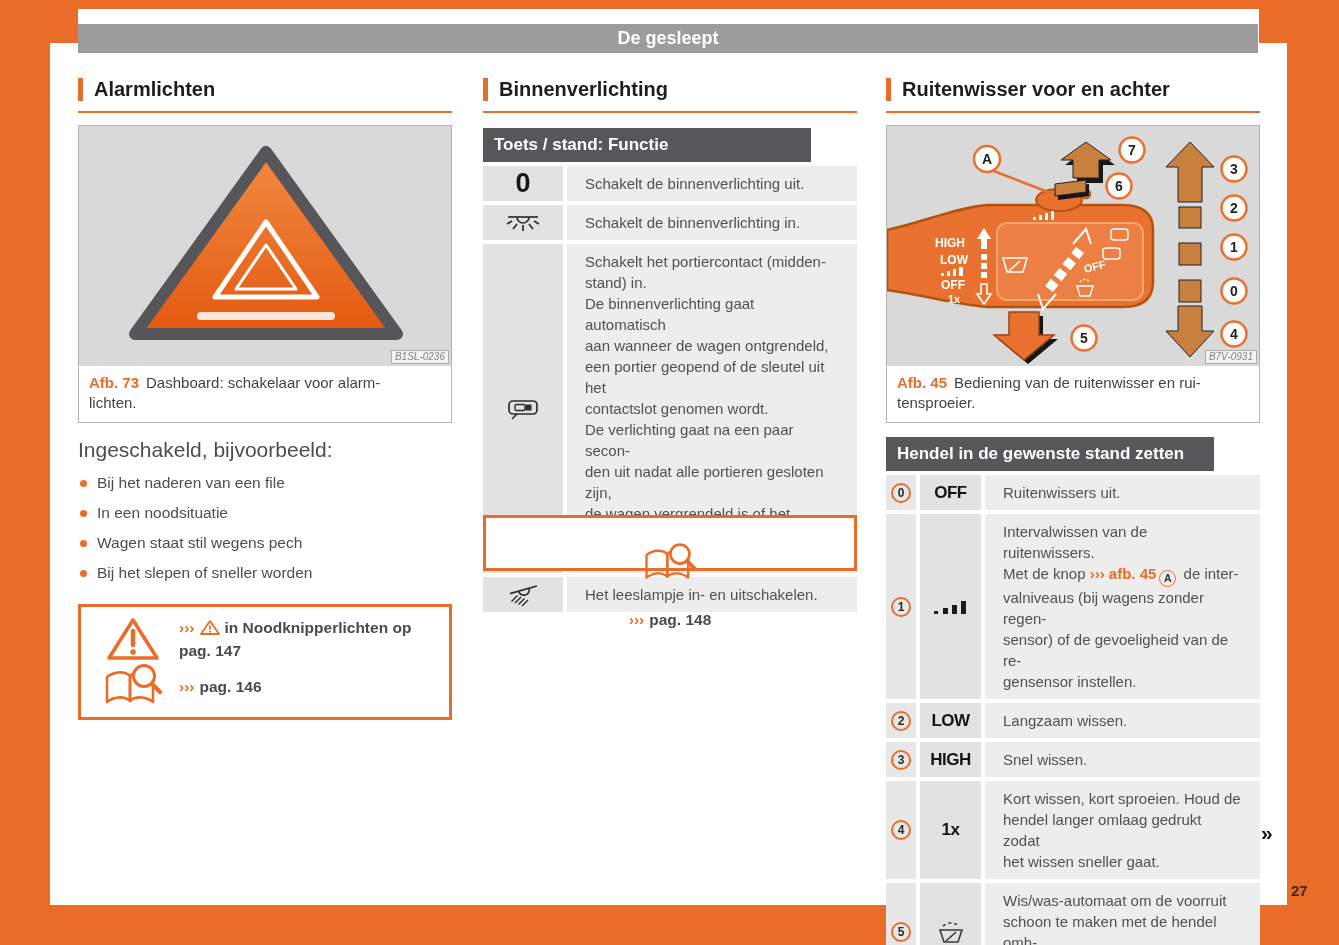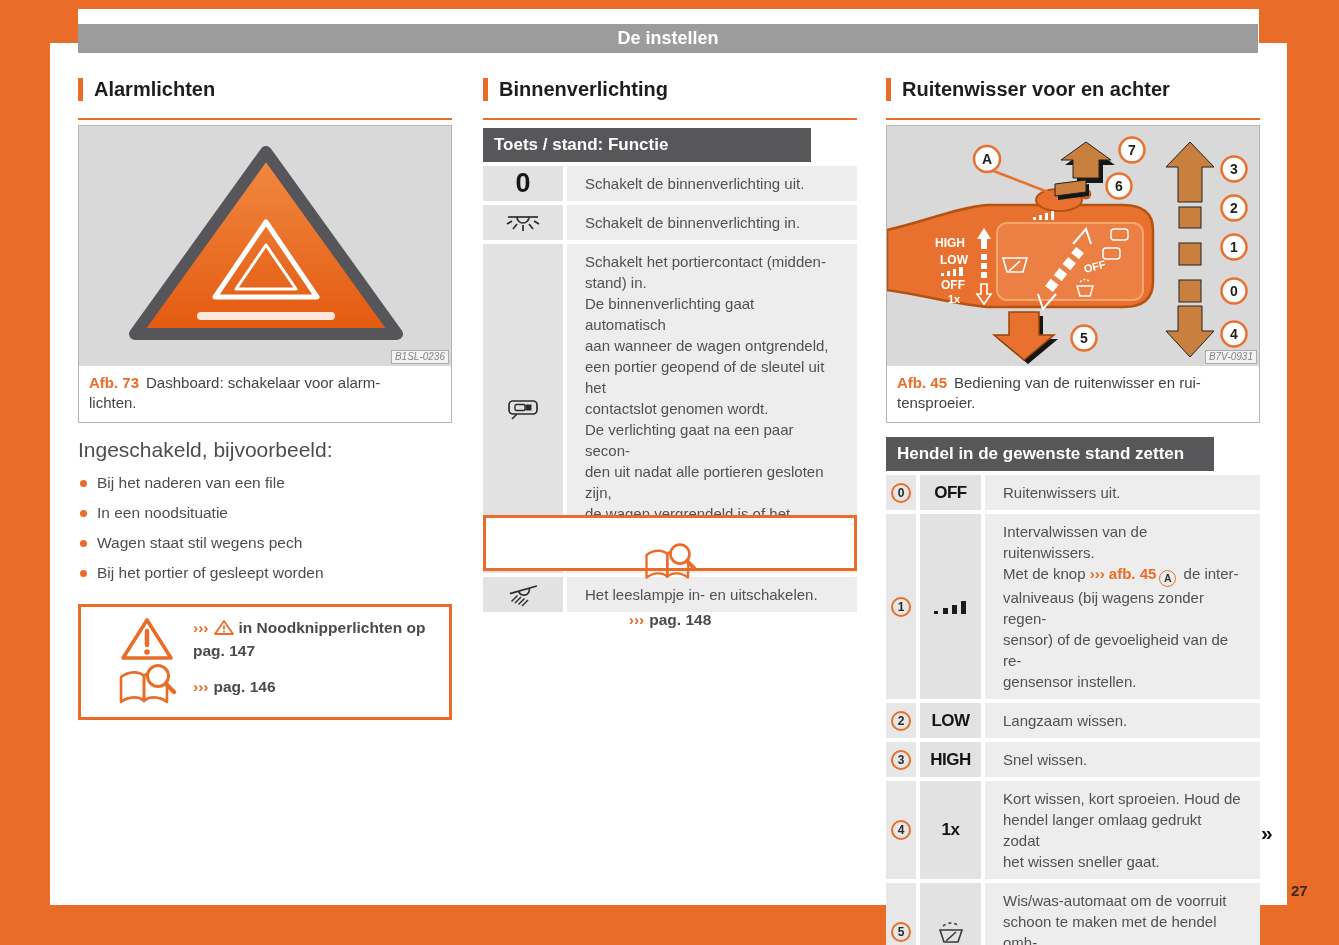--- a/index.html
+++ b/index.html
@@ -14,38 +14,38 @@
   .canvas{position:relative;width:1339px;height:945px;background:var(--orange);overflow:hidden;}
   .page{position:absolute;left:50px;top:9px;width:1237px;height:896px;background:#fff;}
   .corner{position:absolute;width:28px;height:34px;background:var(--orange);}
   .corner.tl{left:50px;top:9px;} .corner.tr{left:1259px;top:9px;}
   .topbar{position:absolute;left:78px;top:24px;width:1180px;height:29px;background:var(--hdr-gray);
     color:#fff;font-size:18px;font-weight:700;text-align:center;line-height:29px;}
   .pagenum{position:absolute;left:1291px;top:882px;font-size:15px;font-weight:700;color:#3f2817;}
   .contmark{position:absolute;left:1261px;top:821px;font-size:21px;font-weight:700;color:#151515;}
 
   .c1{left:78px;} .c2{left:483px;} .c3{left:886px;}
-  .colhead{position:absolute;top:78px;width:374px;border-bottom:2px solid var(--orange);padding-bottom:17px;box-sizing:border-box;}
+  .colhead{position:absolute;top:78px;width:374px;border-bottom:2px solid var(--orange);padding-bottom:10px;box-sizing:border-box;}
   .colhead .t{display:block;border-left:5px solid var(--orange);padding-left:11px;font-size:20px;font-weight:700;color:var(--txt-dark);line-height:23px;}
 
   .figure{position:absolute;top:125px;width:372px;border:1px solid #b4b4b4;background:#fff;}
   .figimg{height:240px;background:var(--fig-bg);position:relative;overflow:hidden;}
   .figcap{padding:7px 10px 9px;font-size:15px;line-height:20px;color:#434345;}
   .figlabel{color:var(--orange);font-weight:700;margin-right:7px;}
   .figtext{white-space:pre-line;}
   .wm{position:absolute;right:2px;bottom:2px;font-style:italic;font-size:10px;line-height:12px;color:#858585;
       background:#f3f3f3;border:1px solid #adadad;padding:0 3px;}
 
   .intro{position:absolute;left:78px;top:438px;font-size:21px;color:#4d4d4f;}
   .bullets{position:absolute;left:78px;top:474px;width:374px;}
   .bullets .bi{position:relative;padding-left:19px;font-size:15.5px;color:#4d4d4f;margin-bottom:12px;}
   .bullets .bi::before{content:"";position:absolute;left:2px;top:6px;width:7px;height:7px;border-radius:50%;background:var(--orange);}
 
   .refbox{position:absolute;border:3px solid var(--orange);background:#fff;box-sizing:border-box;}
-  #refbox1{left:78px;top:604px;width:374px;height:116px;display:flex;flex-direction:column;justify-content:space-around;padding:8px 20px;}
+  #refbox1{left:78px;top:604px;width:374px;height:116px;display:flex;flex-direction:column;justify-content:space-around;padding:8px 6px;}
   #refbox2{left:483px;top:515px;width:374px;height:56px;display:flex;align-items:center;padding:0 6px;flex-direction:column;}
   .refrow{display:flex;align-items:center;}
   .refico{width:92px;display:flex;justify-content:center;align-items:center;flex:0 0 92px;}
   .reftext{font-size:15.5px;font-weight:700;color:var(--bold-gray);line-height:20px;white-space:pre-line;}
   .arr{color:var(--orange);font-weight:700;margin-right:5px;}
   .minitri{display:inline-block;vertical-align:-3px;margin-right:5px;}
 
   .theader{position:absolute;width:328px;height:34px;background:var(--tbl-hdr);color:#fff;font-size:17px;
     font-weight:700;line-height:34px;padding-left:11px;box-sizing:border-box;}
   #th-mid{left:483px;top:128px;} #th-wip{left:886px;top:437px;}
@@ -69,21 +69,21 @@
   .wlab{font-size:12px;font-weight:700;fill:#fff;}
   .wlab2{font-size:11px;font-weight:700;fill:#fff;}
 </style>
 </head>
 <body>
 
 <div class="canvas">
   <div class="page"></div>
   <div class="corner tl"></div>
   <div class="corner tr"></div>
-  <div class="topbar">De instellen</div>
+  <div class="topbar">De gesleept</div>
 
   <div class="colhead c1">
     <span class="t">Alarmlichten</span>
   </div>
 
   <div class="figure c1">
     <div class="figimg">
       <svg viewBox="0 0 372 240" width="372" height="240">
         <defs>
           <linearGradient id="tg" x1="0" y1="0" x2="0" y2="1">
@@ -103,21 +103,21 @@
 lichten.</span>
     </div>
   </div>
 
   <div class="intro">Ingeschakeld, bijvoorbeeld:</div>
 
   <div class="bullets">
     <div class="bi">Bij het naderen van een file</div>
     <div class="bi">In een noodsituatie</div>
     <div class="bi">Wagen staat stil wegens pech</div>
-    <div class="bi">Bij het portier of gesleept worden</div>
+    <div class="bi">Bij het slepen of sneller worden</div>
   </div>
 
   <div class="refbox" id="refbox1">
     <div class="refrow">
       <span class="refico">
         <svg width="56" height="48" viewBox="0 0 56 48">
           <path d="M28,5 L52,43 L4,43 Z" fill="none" stroke="#e96d28" stroke-width="3.6" stroke-linejoin="round"></path>
           <line x1="28" y1="16" x2="28" y2="30" stroke="#e96d28" stroke-width="4.5" stroke-linecap="round"></line>
           <circle cx="28" cy="37" r="2.8" fill="#e96d28"></circle>
         </svg>

